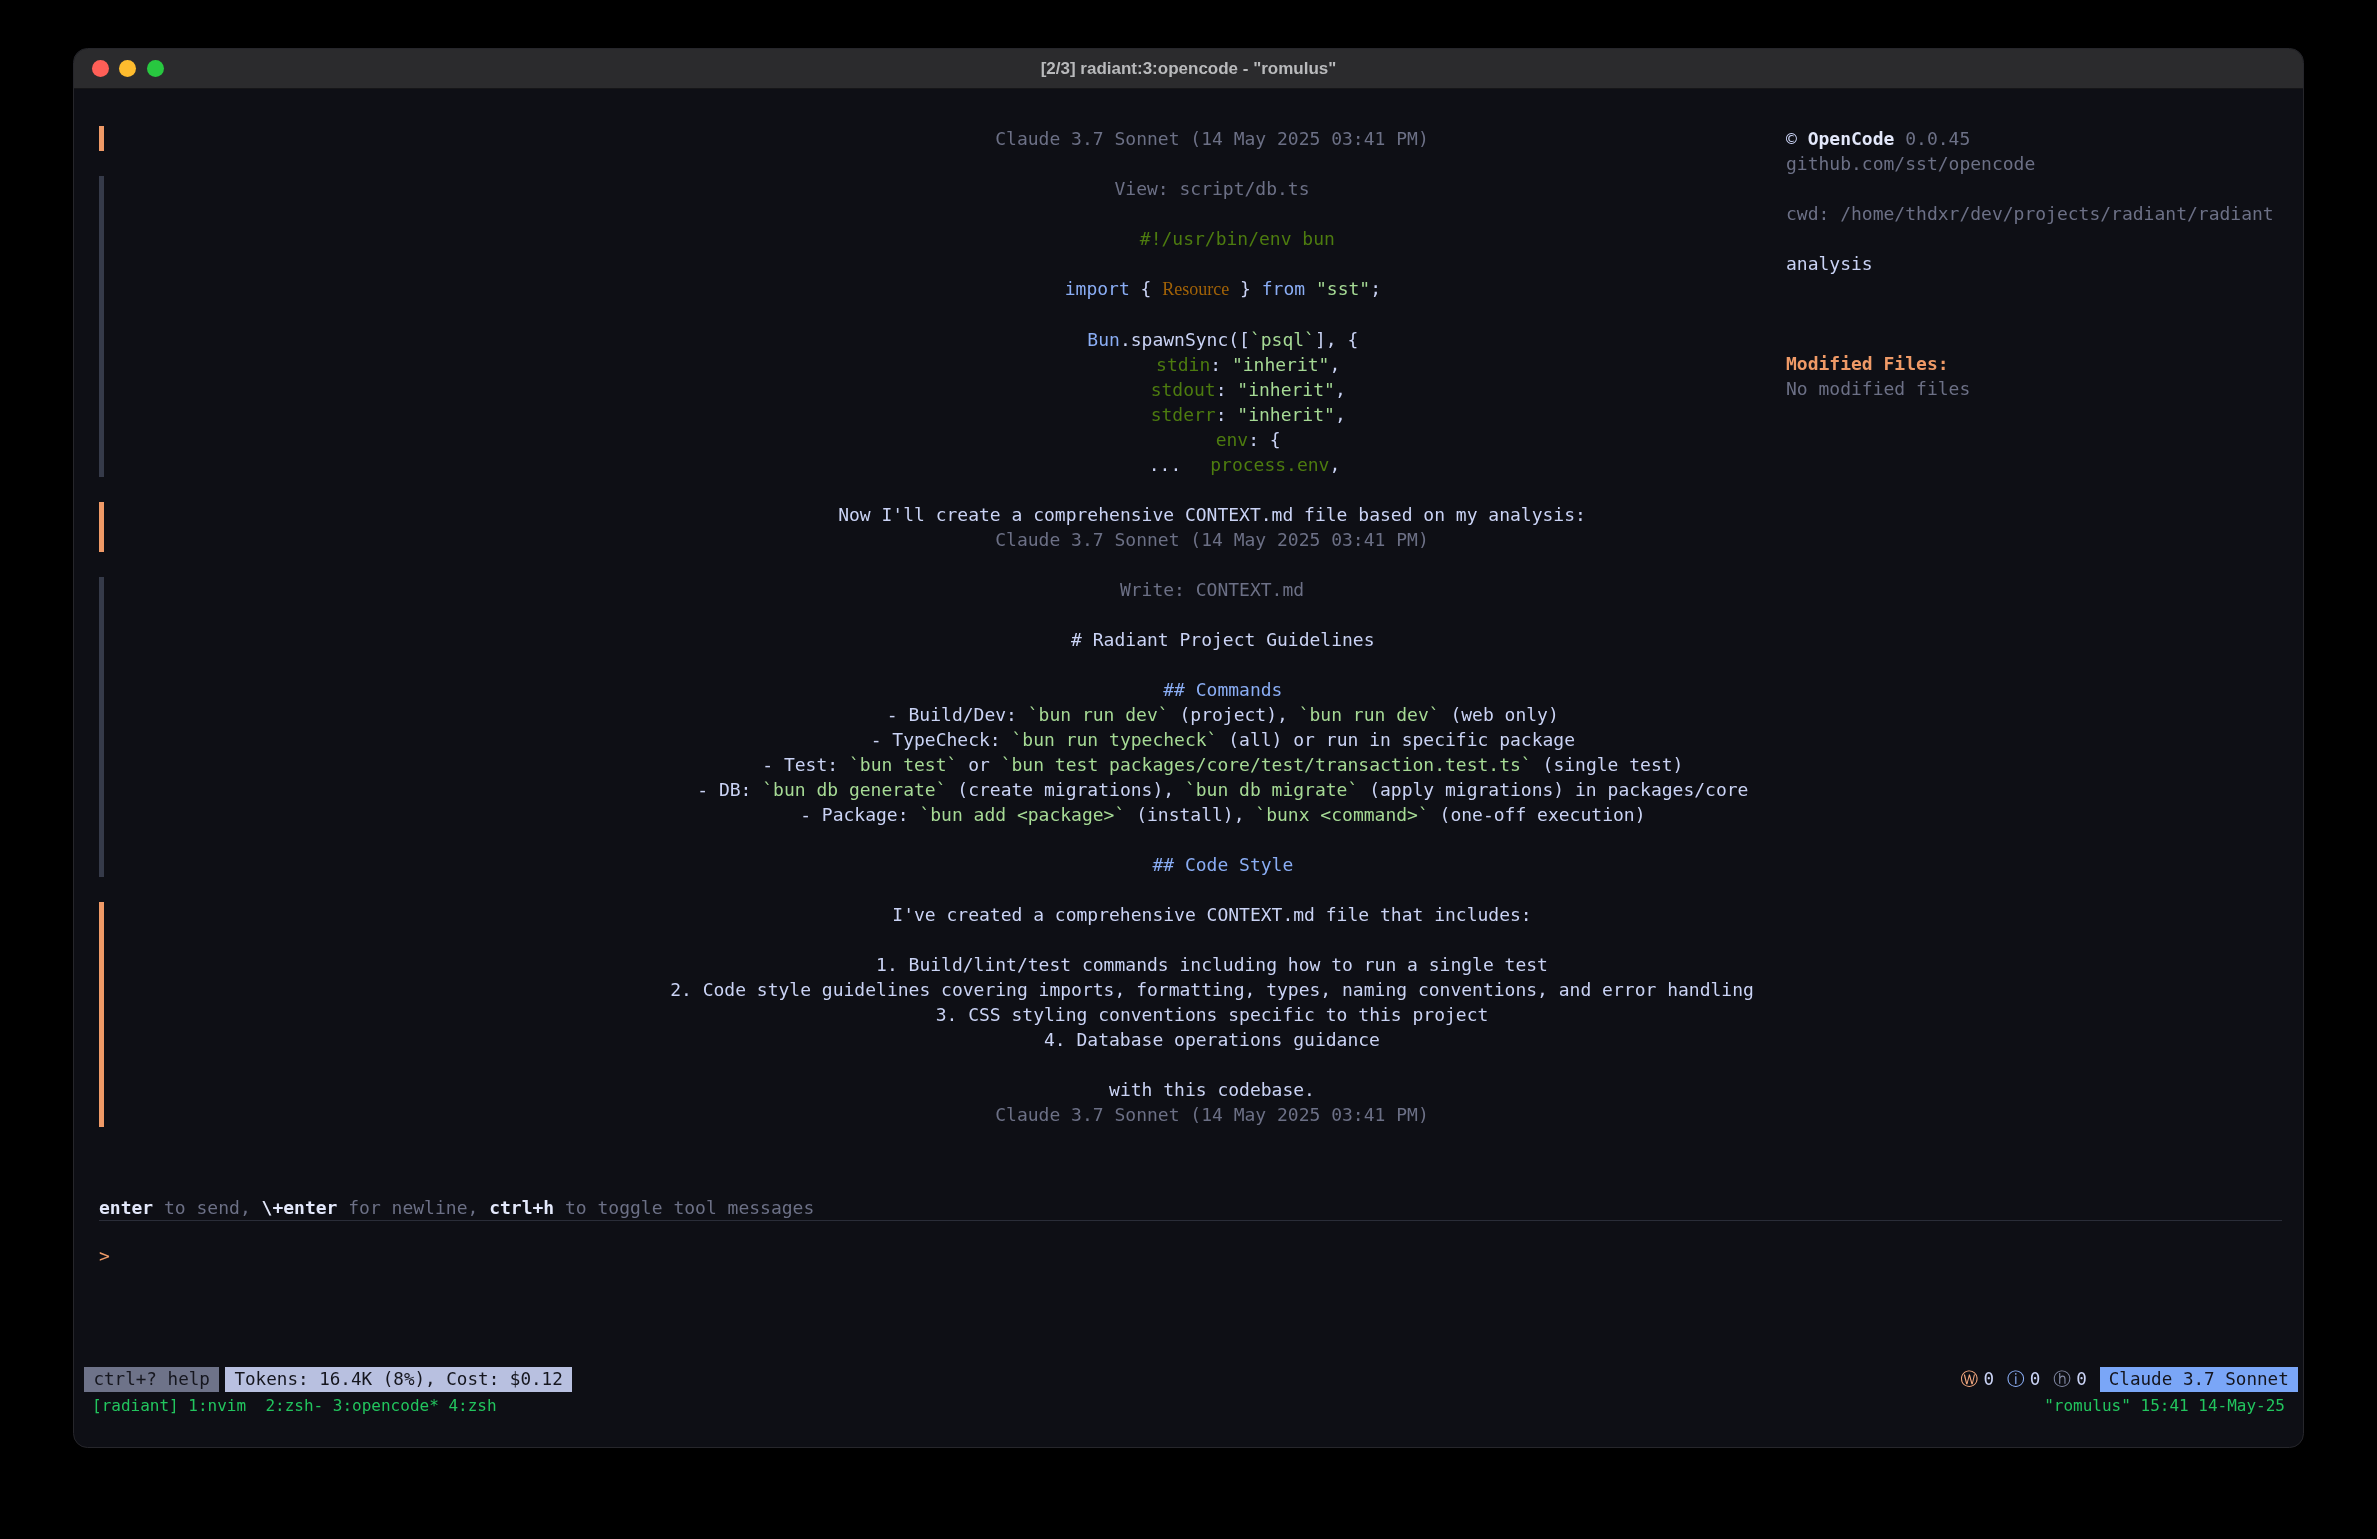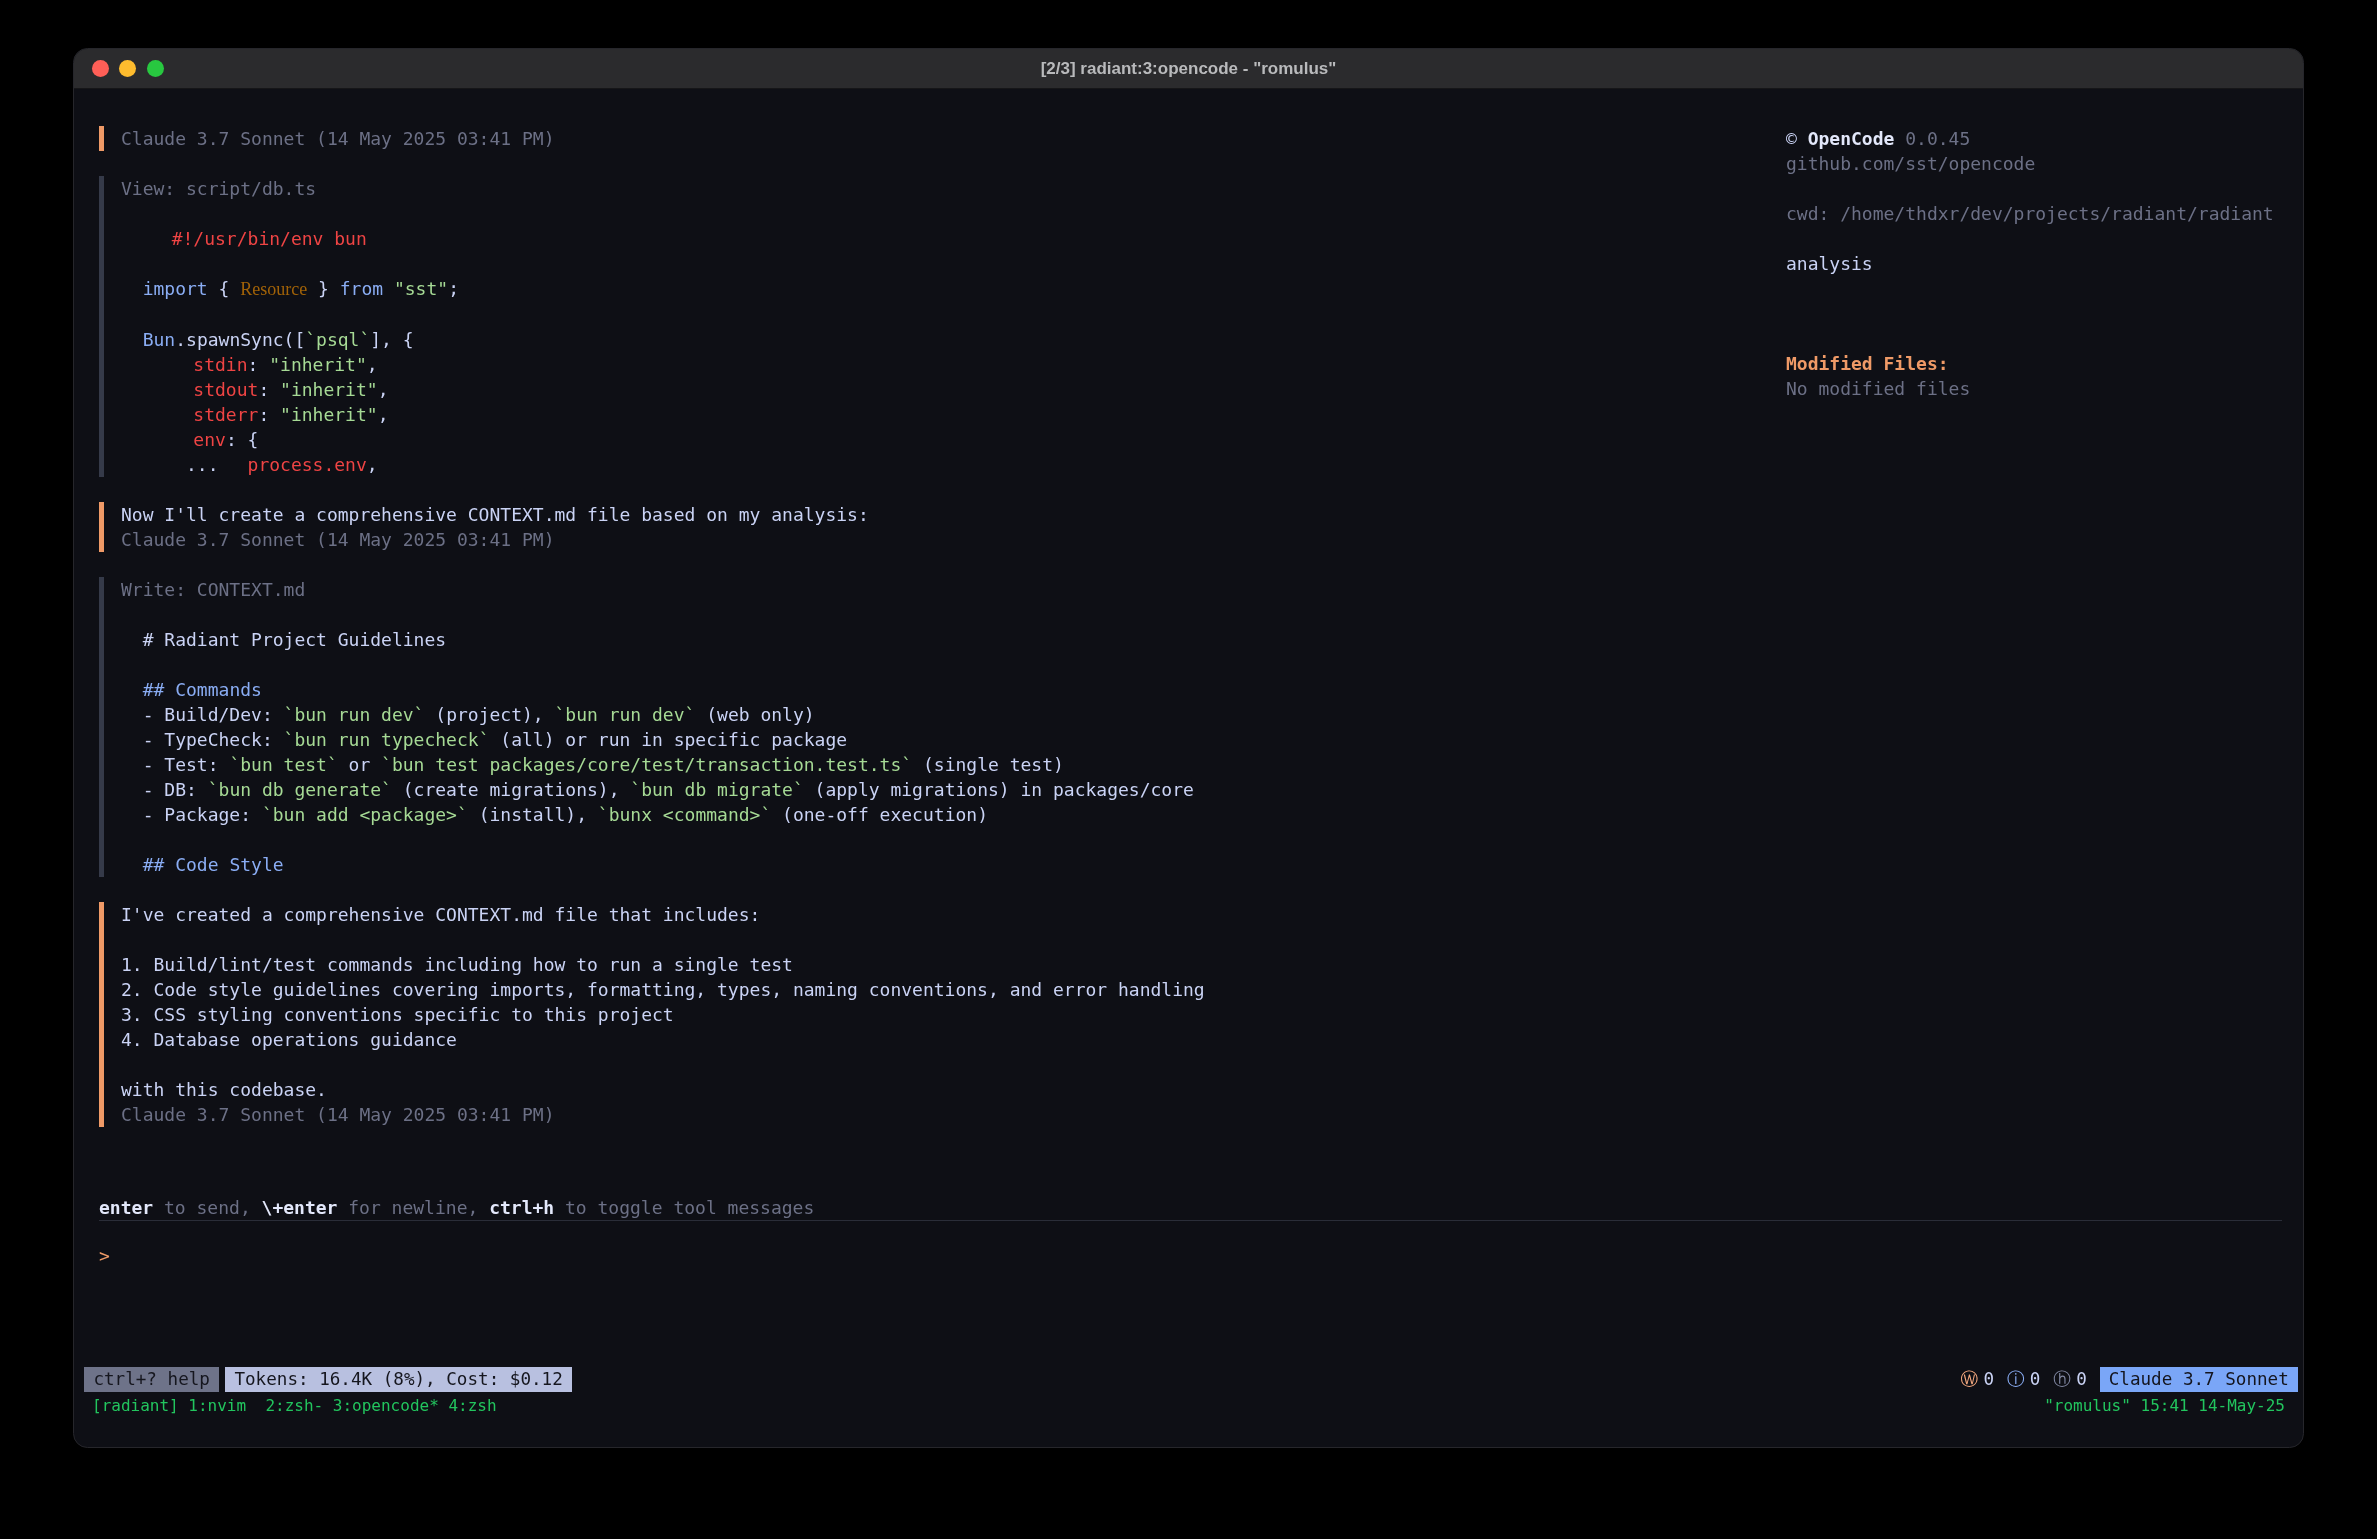--- a/index.html
+++ b/index.html
@@ -15,30 +15,30 @@
   .titlebar{
     height:40px; flex:0 0 auto; background:#2b2b2d; border-bottom:1.3px solid #161618;
     display:flex; align-items:center; justify-content:center; position:relative;
   }
   .traffic{ position:absolute; left:18px; top:0; height:100%; display:flex; align-items:center; gap:10.4px; }
   .dot{ width:17px; height:17px; border-radius:50%; display:inline-block; }
   .dot.red{ background:#ff5f57; } .dot.yellow{ background:#febc2e; } .dot.green{ background:#28c840; }
   .title{ font-family:"Liberation Sans",sans-serif; font-weight:700; font-size:17px; color:#b9babc; }
 
   .tbody{ flex:1 1 auto; position:relative; padding:37px 0 0 25px; display:flex; flex-direction:column; overflow:hidden; }
-  .transcript{ flex:0 0 auto; }
+  .transcript{ flex:0 0 auto;text-align:center; }
   .block{ border-left:5.2px solid transparent; padding-left:17px; margin-bottom:25px; }
   .accent-orange{ border-left-color:#ef9a67; }
   .accent-gray{ border-left-color:#353a49; }
   .line{ line-height:25px; min-height:25px; white-space:pre; }
 
   .c-txt{ color:#cad3f5; }
   .c-txtbold{ color:#e3e8fb; font-weight:700; }
   .c-dim{ color:#6c7086; }
-  .c-red{ color:#ef4444;margin-left:29px; }
+  .c-red{ color:#4d7c0f;margin-left:29px; }
   .c-green{ color:#a6da95; }
   .c-blue{ color:#8aadf4; }
   .c-teal{ color:#a16207;font-family:Liberation Serif, serif; }
   .c-orange{ color:#ef9a67; }
   .c-orangebold{ color:#ef9a67; font-weight:700; }
   .c-bold{ color:#e3e8fb; font-weight:700; }
 
   .sidebar{ position:absolute; left:1712px; top:37px; width:594px; }
 
   .editor{ margin-top:auto; margin-right:21px; }

